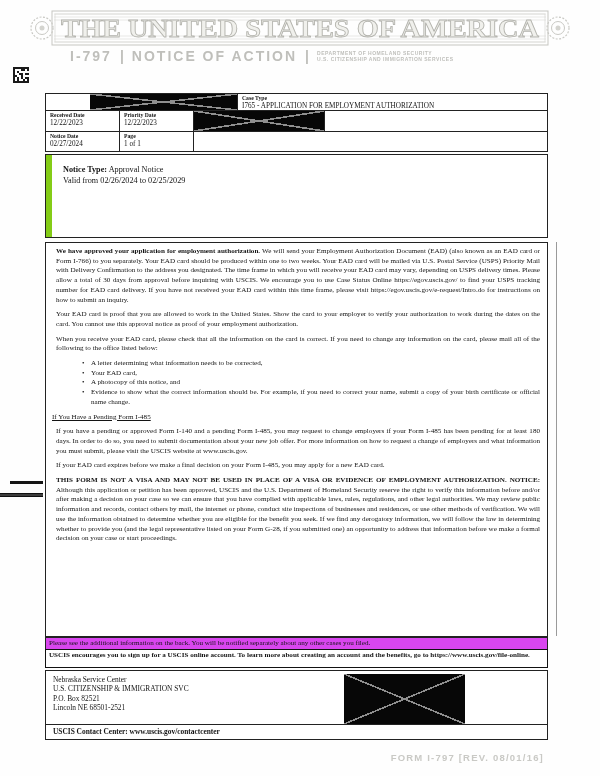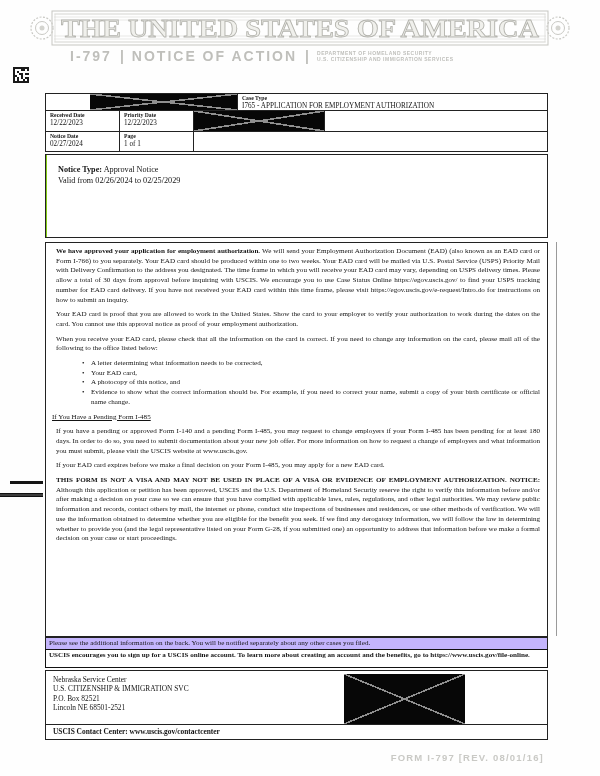--- a/index.html
+++ b/index.html
@@ -39,42 +39,42 @@
   }
   
   .addr-section{
     position:absolute;left:45px;top:154px;width:503px;height:84px;border:1px solid #222;
     box-sizing:border-box;display:flex;background:#fff;
   }
   .addr-left{width:277px;position:relative;box-sizing:border-box;}
   .addr-redact{position:absolute;left:3px;top:6px;width:170px;height:17px;}
   .addr-lines{position:absolute;left:5px;top:25px;}
   .addr-line{font-size:8.2px;line-height:11.3px;white-space:pre;}
-  .addr-right{flex:1;border-left:1px solid #84cc16;box-sizing:border-box;padding:9px 0 0 11px;font-family:Liberation Serif, serif;}
+  .addr-right{flex:1;border-left:6px solid #84cc16;box-sizing:border-box;padding:9px 0 0 11px;font-family:Liberation Serif, serif;}
   .ninfo-line{font-size:8.2px;line-height:11.3px;}
   .ninfo-line b{font-weight:bold;}
   
   .body-box{
     position:absolute;left:45px;top:242px;width:503px;height:395px;border:1px solid #222;
     box-sizing:border-box;padding:4px 7px 0 6px;background:#fff;
     font-size:7.1px;line-height:9.7px;text-align:justify;
   }
   .body-box p{margin:0 0 5px 4px;}
   .body-box ul{margin:0 0 5px 0;padding:0 0 0 30px;list-style:none;}
   .body-box li{position:relative;padding-left:9px;}
   .body-box li::before{content:"\2022";position:absolute;left:0;top:0;}
   .h485{text-decoration:underline;margin-bottom:5px;}
   .scanline-right{position:absolute;left:556px;top:242px;width:1px;height:394px;background:#9a9a9a;}
   .mark1{position:absolute;left:10px;top:481px;width:33px;height:2.5px;background:#151515;}
   .mark2{position:absolute;left:0px;top:493px;width:43px;height:4px;
     background:linear-gradient(#111 28%,#777 50%,#111 72%);}
   
   .row-additional{
     position:absolute;left:45px;top:637px;width:503px;height:13px;border:1px solid #222;
-    box-sizing:border-box;font-size:7.1px;line-height:11px;padding-left:3px;background:#c4b5fd;
+    box-sizing:border-box;font-size:7.1px;line-height:11px;padding-left:3px;background:#d946ef;
   }
   .row-online{
     position:absolute;left:45px;top:649px;width:503px;height:19px;border:1.5px solid #111;
     box-sizing:border-box;font-size:7.1px;font-weight:bold;line-height:8.3px;padding:1px 3px;background:#fff;
   }
   
   .bottom-box{
     position:absolute;left:45px;top:670px;width:503px;height:70px;border:1px solid #222;
     box-sizing:border-box;background:#fff;
   }

